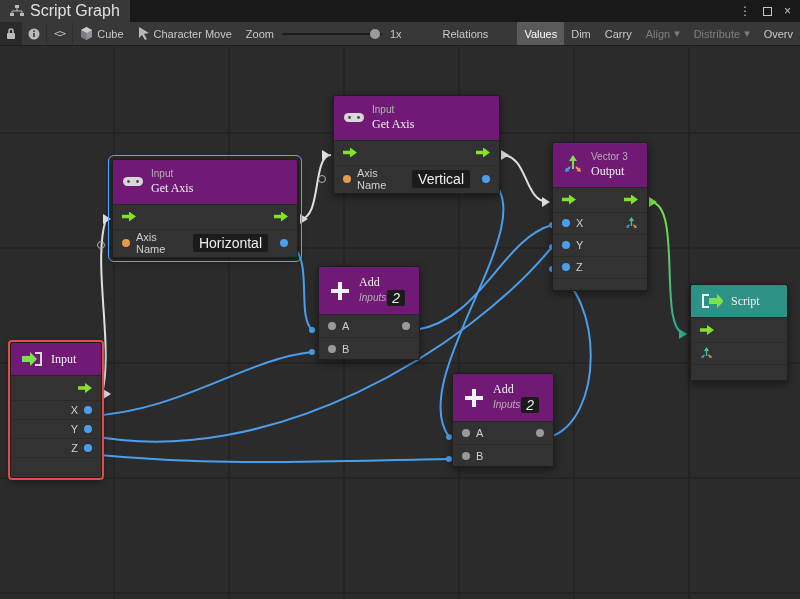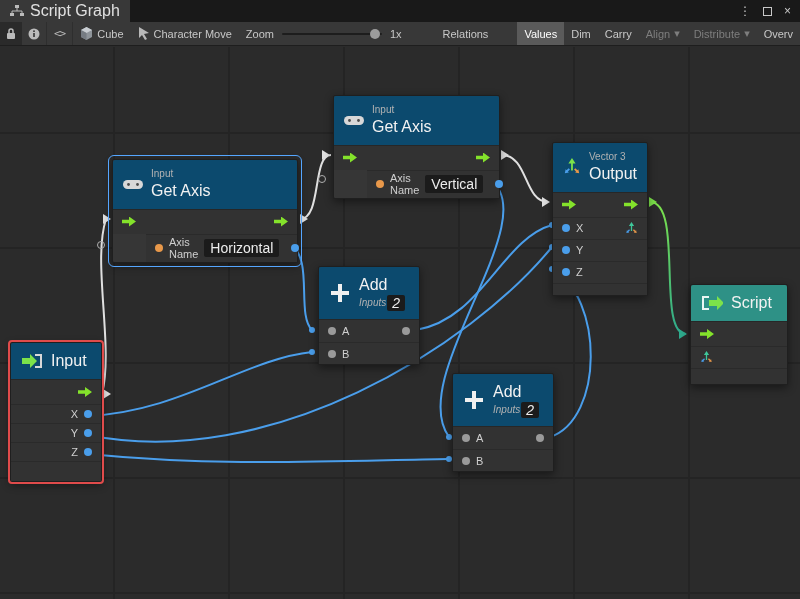--- a/index.html
+++ b/index.html
@@ -40,29 +40,29 @@
               linear-gradient(to right, #242424 2px, transparent 2px),
               linear-gradient(to bottom, #242424 2px, transparent 2px);
             background-size:115px 115px; background-position:-2px -30px; }
   .wires { position:absolute; top:0; left:0; width:800px; height:552px; }
 
   
   .node { position:absolute; background:#363636; border:1px solid #1f1f1f; border-radius:2px;
           box-shadow:0 3px 9px rgba(0,0,0,.45); color:#d8d8d8; font-size:11px; }
   .node.sel-blue { outline:1px solid #55a6ff; outline-offset:3px; }
   .node.sel-red  { outline:2px solid #e04b4b; outline-offset:0; }
-  .node-header { display:flex; align-items:center; gap:8px; padding:8px 10px; background:#0c4a6e;
+  .node-header { display:flex; align-items:center; gap:8px; padding:8px 10px; background:#701a75;
                  border-bottom:1px solid #272727; border-radius:2px 2px 0 0; }
   .node-header.teal { background:#2e9186; }
   .kind  { font-size:10px; color:#b2b2b2; line-height:1.25; }
-  .title { font-size:16px; color:#f2f2f2; line-height:1.25; }
+  .title { font-size:12px; color:#f2f2f2; line-height:1.25;font-family:Liberation Serif, serif; }
   .row { position:relative; display:flex; align-items:center; gap:6px; padding:0 9px; background:#323232; }
   .row + .row { border-top:1px solid #2a2a2a; }
   .row.footer { background:#323232; }
-  .r24 { height:24px; } .r28 { height:28px;margin-left:33px; } .r22 { height:22px; } .r19 { height:19px; }
+  .r24 { height:24px; } .r28 { height:28px; } .r22 { height:22px; } .r19 { height:19px; }
   .r12 { height:12px; } .r16 { height:16px; } .r20 { height:20px; }
   .ports-row { justify-content:space-between; }
   .right-align { justify-content:flex-end; }
   .arrow { width:14px; height:10px; background:#84e22b; flex:none;
            clip-path:polygon(0 32%, 50% 32%, 50% 0, 100% 50%, 50% 100%, 50% 68%, 0 68%); }
   .dot { width:8px; height:8px; border-radius:50%; flex:none; }
   .dot.blue { background:#4a9eeb; } .dot.orange { background:#e8984a; } .dot.gray { background:#9a9a9a; }
   .chip { background:#1b1b1b; color:#ededed; padding:1px 6px; border-radius:2px; font-size:14px; }
   .chip.small { padding:0 5px; }
   .spacer { flex:1; }

